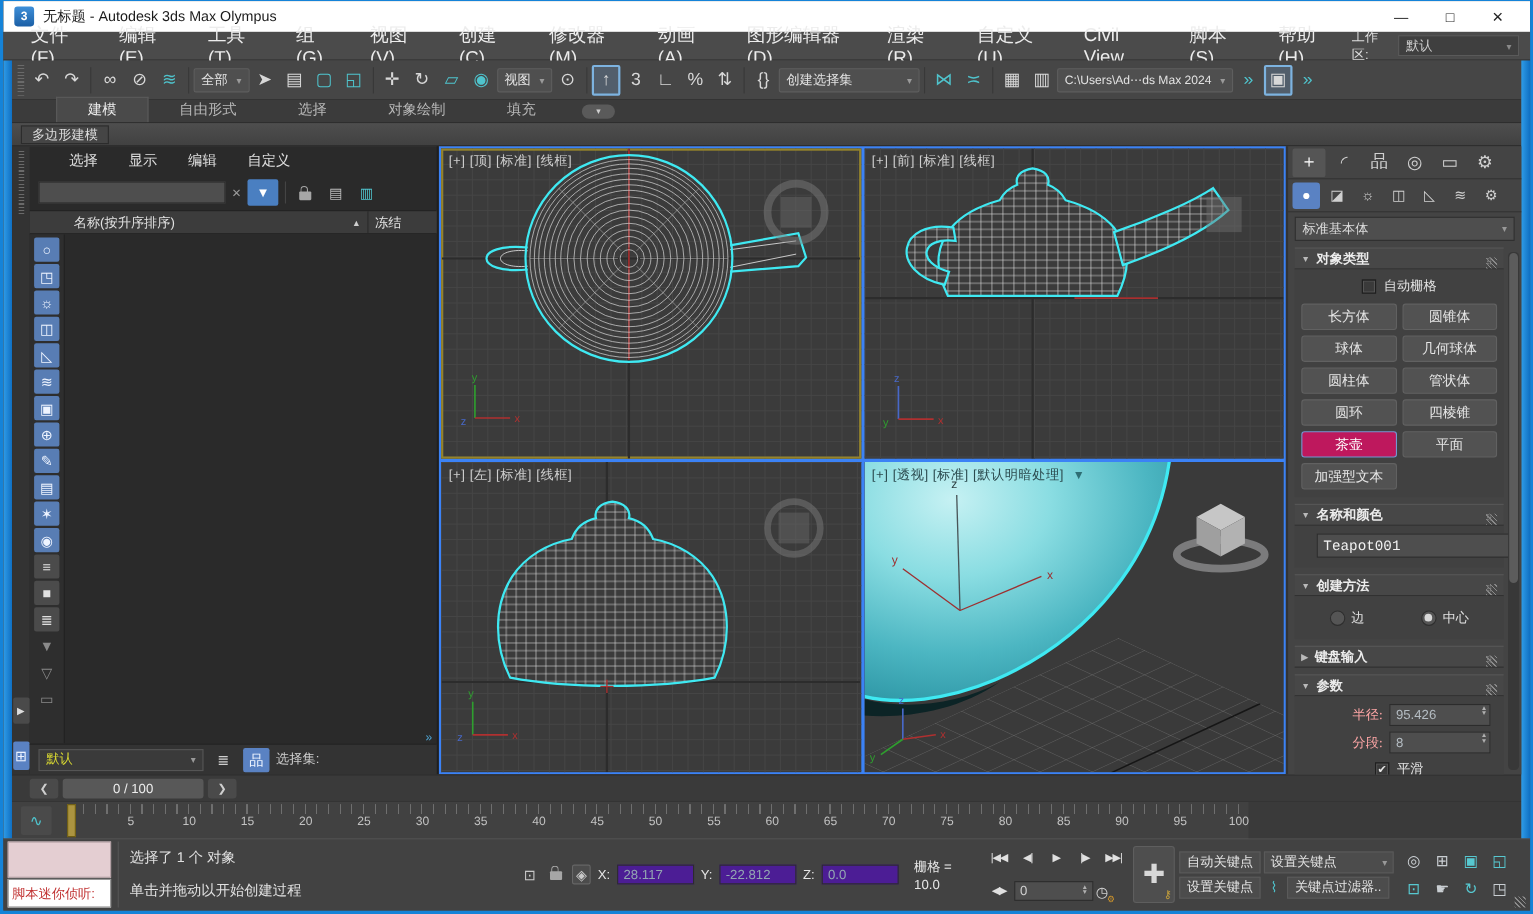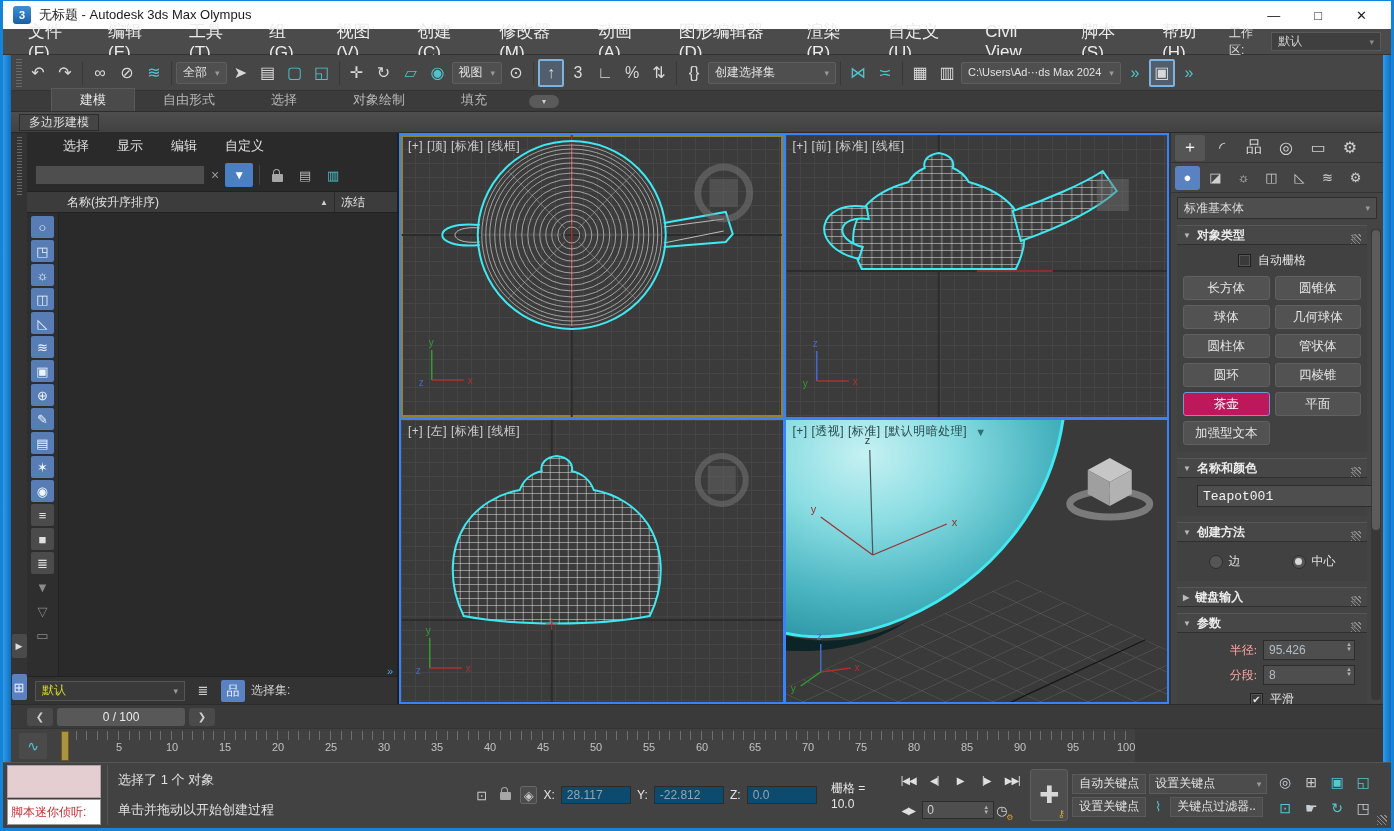--- a/index.html
+++ b/index.html
@@ -161,21 +161,21 @@
   .listener-pink{flex:1;background:#e4ced2;border:1px solid #b3a0a4;}
   .listener-white{height:26px;background:#fff;border:1px solid #999;color:#c03030;font-size:12px;display:flex;align-items:center;
     padding:0 3px;overflow:hidden;white-space:nowrap;}
   .vsep{width:1px;background:#555;}
   .statmsgs{width:360px;display:flex;flex-direction:column;justify-content:space-around;padding-left:4px;color:#e0e0e0;font-size:13px;}
   .statmid{display:flex;flex-direction:column;justify-content:space-around;font-size:12px;color:#d2d2d2;}
   .srow{display:flex;align-items:center;gap:6px;}
   .sicon{color:#c8c8c8;font-size:13px;width:18px;text-align:center;}
   .sicon.boxed{border:1px solid #666;background:#4c4c4c;border-radius:2px;height:18px;display:inline-flex;align-items:center;justify-content:center;}
   .coordlabel{font-size:12px;color:#e6e6e6;}
-  .coordfield{width:72px;height:18px;background:#0c4a6e;border:1px solid #2c2c2c;color:#93a6b2;display:flex;align-items:center;padding:0 5px;}
+  .coordfield{width:72px;height:18px;background:#4c1d95;border:1px solid #2c2c2c;color:#93a6b2;display:flex;align-items:center;padding:0 5px;}
   .gridlabel{margin-left:8px;color:#e6e6e6;}
   .shield{width:13px;height:14px;background:#8f8f8f;clip-path:polygon(0 0,100% 0,100% 55%,50% 100%,0 55%);display:inline-block;}
   .greendot{width:11px;height:11px;border-radius:50%;background:#37b437;display:inline-block;}
   .badge1{width:17px;height:17px;border-radius:50%;background:#5c5c5c;border:2px solid #cfcfcf;color:#fff;font-size:10px;
     display:inline-flex;align-items:center;justify-content:center;}
   .lock{display:inline-block;width:11px;height:8px;background:#a6a6a6;border-radius:1px;position:relative;margin-top:5px;}
   .lock::before{content:'';position:absolute;left:1.5px;top:-5px;width:5px;height:5px;border:1.5px solid #a6a6a6;border-bottom:none;border-radius:4px 4px 0 0;}
   .playback{display:flex;flex-direction:column;justify-content:space-around;}
   .pbrow{display:flex;align-items:center;gap:2px;}
   .pbtn{min-width:24px;height:18px;color:#e0e0e0;font-size:10px;display:flex;align-items:center;justify-content:center;letter-spacing:-1px;}

